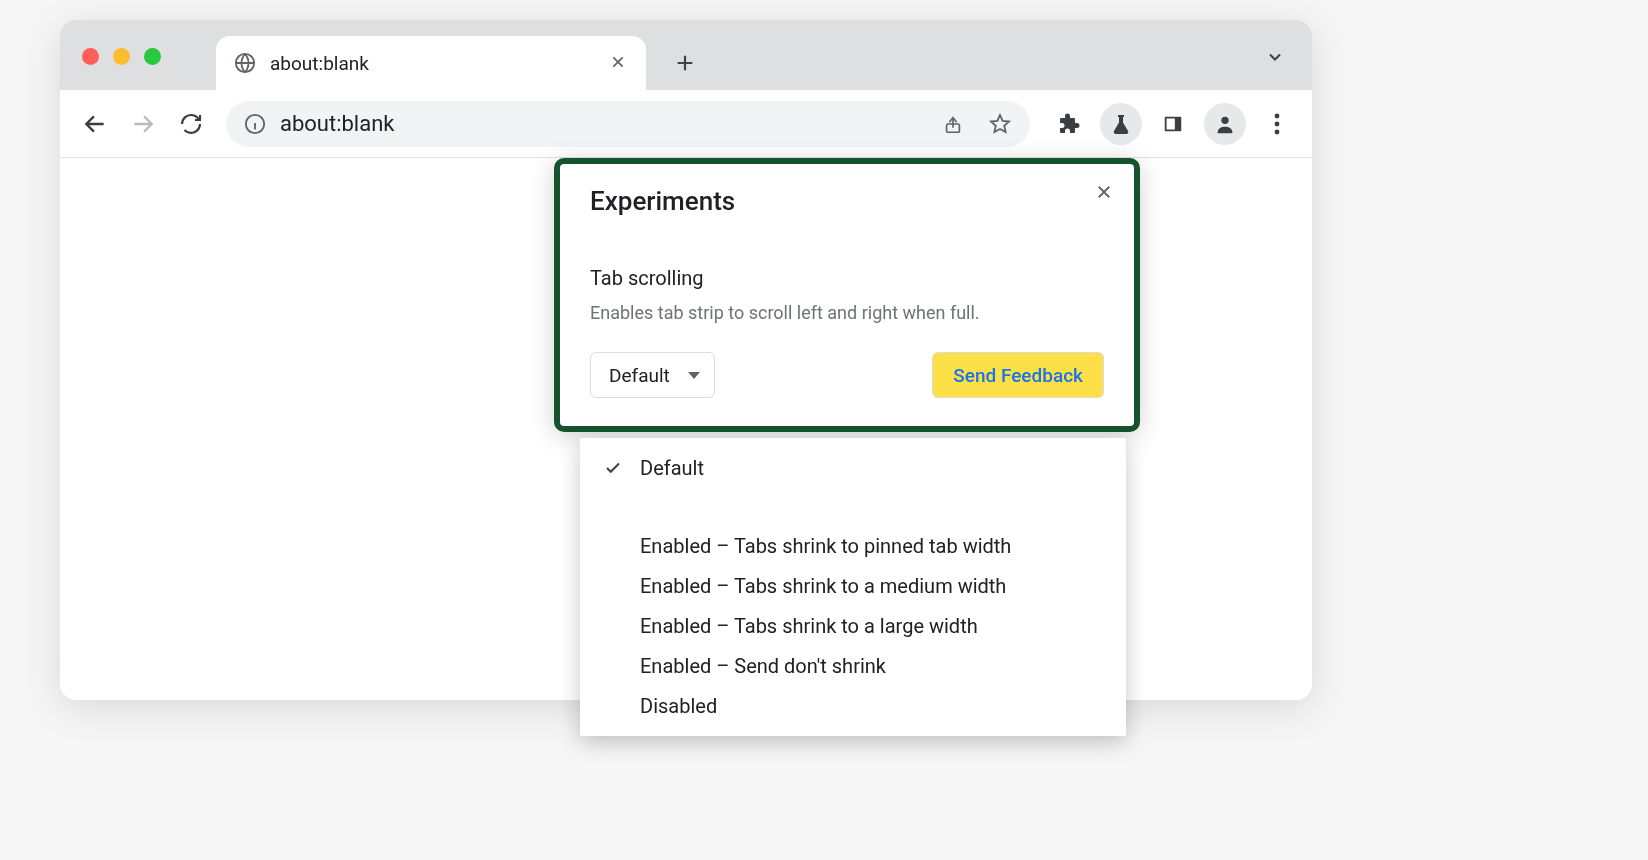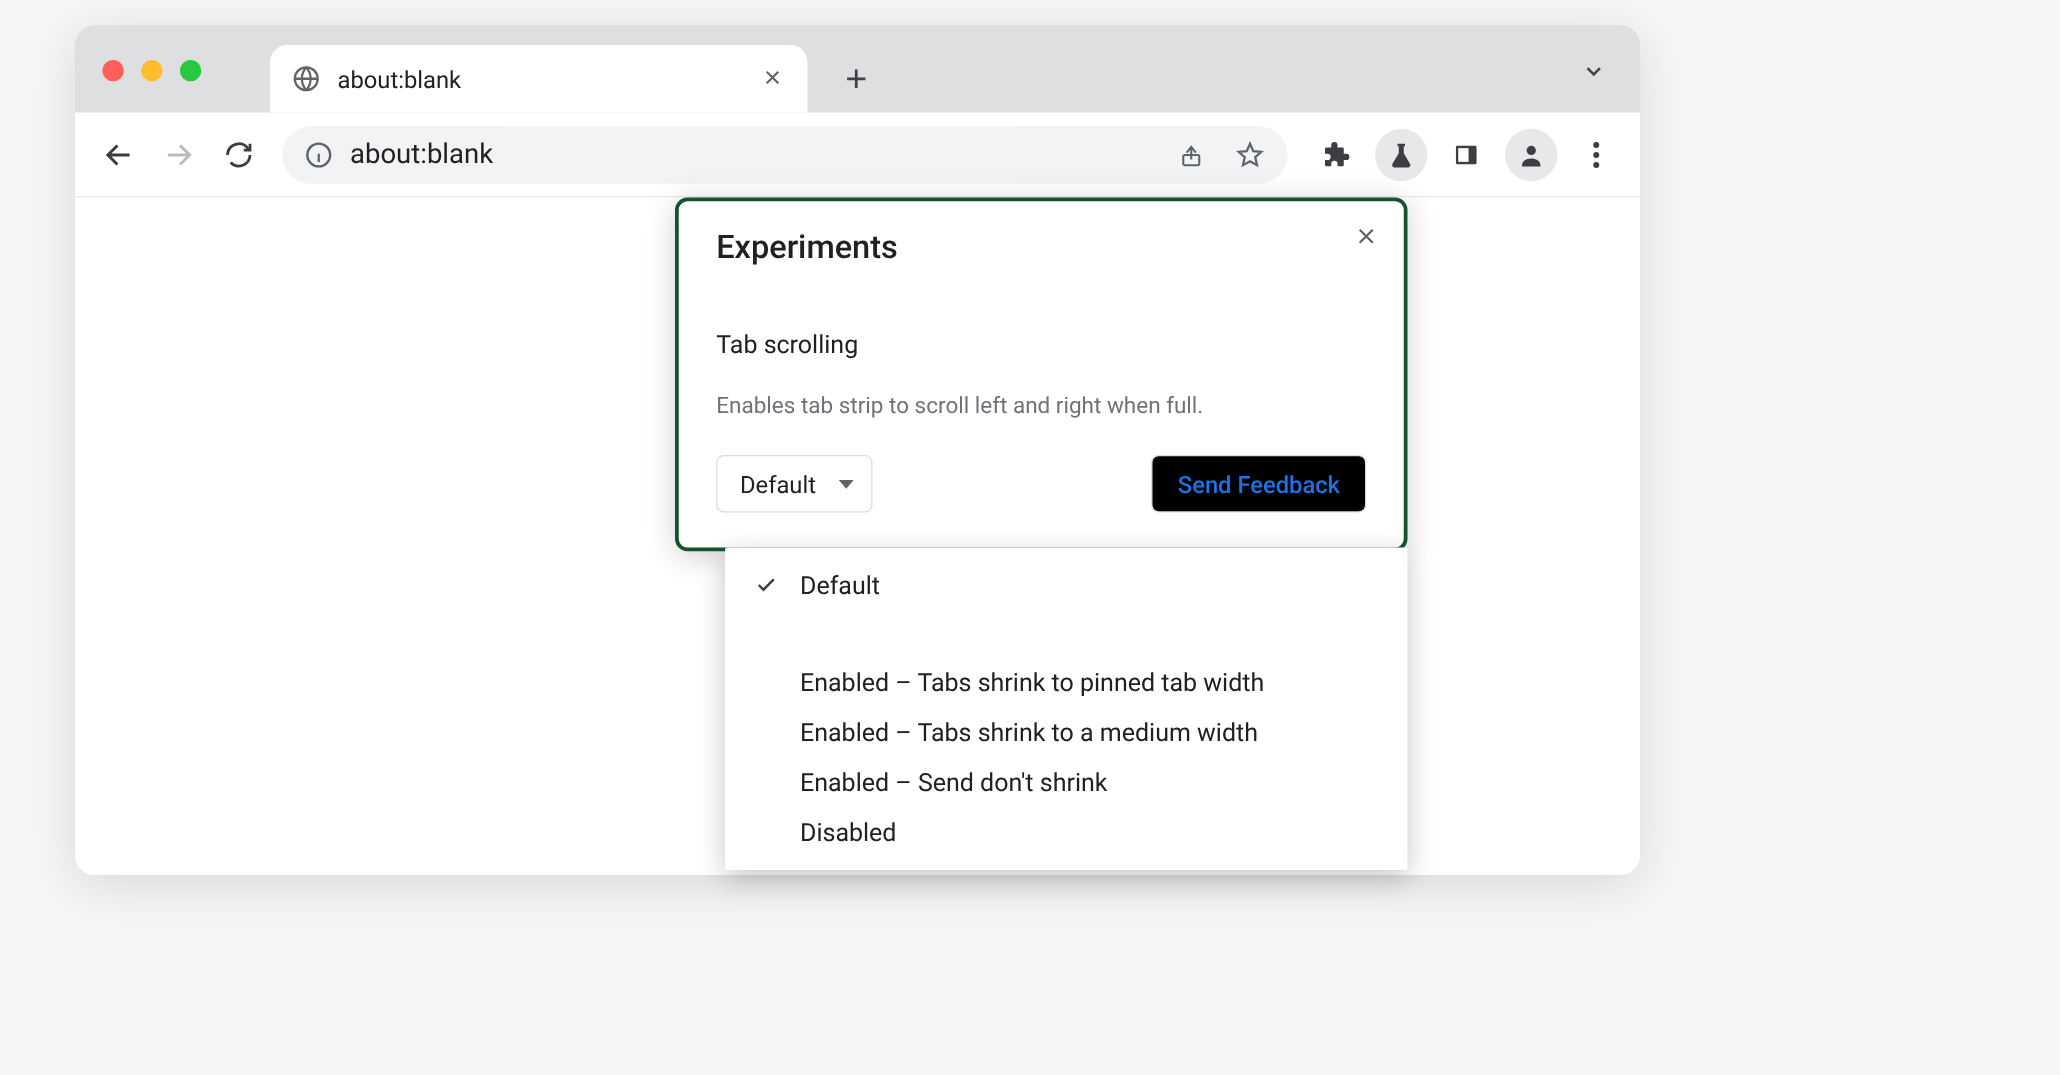--- a/index.html
+++ b/index.html
@@ -99,49 +99,49 @@
   .content-area {
     background:#fff;
     height: calc(100% - 70px - 68px);
     border-radius: 0 0 16px 16px;
   }
 
   
   .experiments-popover {
     position:absolute;
     top: 138px;
-    right: 186px;
+    right: 172px;
     width: 586px;
     background:#fff;
     border-radius: 10px;
     box-shadow: 0 4px 24px rgba(0,0,0,0.18);
-    border: 3px solid #14532d;
+    border: 6px solid #14532d;
     padding: 22px 30px 28px 30px;
   }
   .experiments-popover .close-x {
     position:absolute; top: 14px; right: 16px;
     width: 28px; height: 28px; display:flex; align-items:center; justify-content:center;
     color:#5f6368; cursor:pointer;
   }
   .experiments-title { font-size: 26px; font-weight: 500; color:#202124; margin-bottom: 50px; }
-  .exp-section-title { font-size: 20px; color:#202124; margin-bottom: 25px; }
+  .exp-section-title { font-size: 20px; color:#202124; margin-bottom: 10px; }
   .exp-section-desc { font-size: 18px; color:#6f7277; margin-bottom: 26px; line-height:1.45; }
   .exp-row { display:flex; align-items:center; gap: 14px; }
   .dropdown-btn {
     height: 46px; padding: 0 14px 0 18px;
     border: 1px solid #dadce0; border-radius: 6px;
     display:flex; align-items:center; gap: 18px;
     font-size: 19px; color:#202124; cursor:pointer; background:#fff;
   }
   .dropdown-caret { width:0;height:0;border-left:6px solid transparent;border-right:6px solid transparent;border-top:7px solid #5f6368;}
   .feedback-btn {
     margin-left:auto;
     height: 46px; padding: 0 20px;
     border: 1px solid #dadce0; border-radius: 6px;
-    color:#1a73e8; font-size: 19px; font-weight:500; background:#000000; cursor:pointer;
+    color:#1a73e8; font-size: 19px; font-weight:500; background:#fde047; cursor:pointer;
     display:flex; align-items:center;
   }
 
   
   .dropdown-menu {
     position:absolute;
     top: 418px;
     right: 186px;
     width: 546px;
     background:#fff;
@@ -307,20 +307,24 @@
       <div class="menu-item">
         <span class="menu-check"></span>
         <span class="menu-label">Enabled – Tabs shrink to pinned tab width</span>
       </div>
       <div class="menu-item">
         <span class="menu-check"></span>
         <span class="menu-label">Enabled – Tabs shrink to a medium width</span>
       </div>
       <div class="menu-item">
         <span class="menu-check"></span>
+        <span class="menu-label">Enabled – Tabs shrink to a large width</span>
+      </div>
+      <div class="menu-item">
+        <span class="menu-check"></span>
         <span class="menu-label">Enabled – Send don't shrink</span>
       </div>
       <div class="menu-item">
         <span class="menu-check"></span>
         <span class="menu-label">Disabled</span>
       </div>
     </div>
 
 </div>
 

